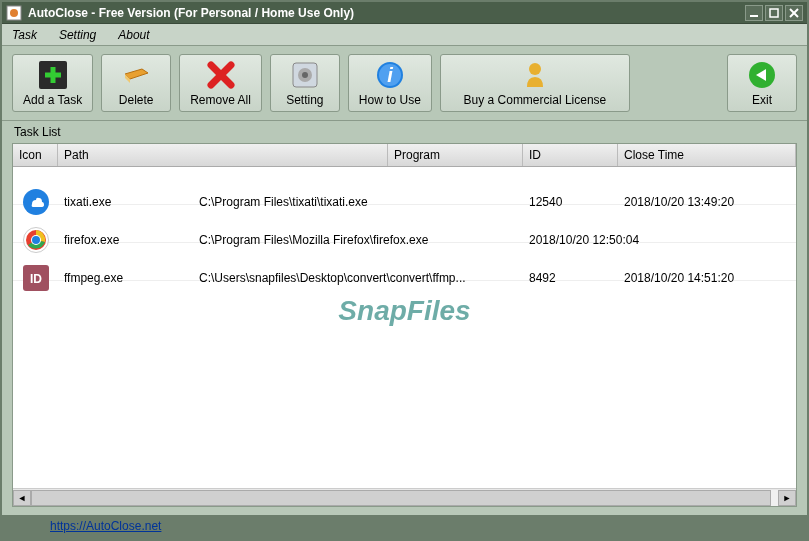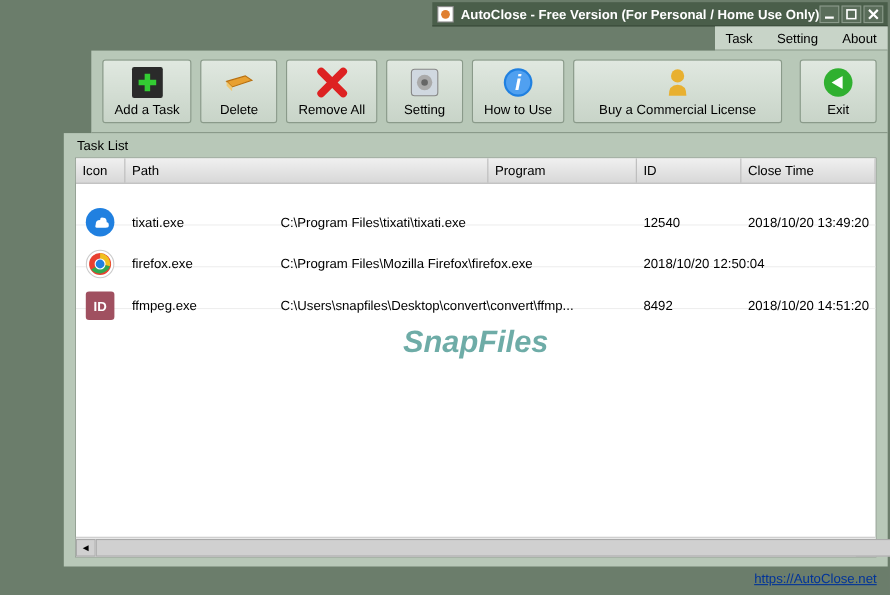--- a/index.html
+++ b/index.html
@@ -11,21 +11,20 @@
   height: 541px;
   overflow: hidden;
 }
 .window {
   width: 809px;
   height: 541px;
   background: #6b7d6b;
   display: flex;
   flex-direction: column;
   padding: 2px;
-  align-items: flex-end;
 }
 .titlebar {
   height: 22px;
   background: #4a5e4a;
   display: flex;
   align-items: center;
   padding: 0 4px;
   border-bottom: 1px solid #3a4a3a;
 }
 .titlebar-icon {
@@ -62,20 +61,21 @@
   display: flex;
   align-items: center;
   padding: 0 6px;
   gap: 14px;
   border-bottom: 1px solid #8a9a8a;
 }
 .menu-item {
   color: #000;
   cursor: pointer;
   padding: 2px 4px;
+  font-style: italic;
 }
 .toolbar {
   background: #b8c8b8;
   padding: 8px 10px;
   display: flex;
   gap: 8px;
   border-bottom: 1px solid #8a9a8a;
 }
 .toolbar-spacer { flex: 1; }
 .tb-btn {
@@ -202,20 +202,21 @@
 }
 .hscroll-track { flex: 1; height: 16px; background: #f0f0f0; position:relative; }
 .hscroll-thumb { position:absolute; left:0; top:0; width: 740px; height:16px; background:#d0d0d0; border:1px solid #aaa; }
 .footer {
   padding: 4px 10px 6px 10px;
 }
 .footer a {
   color: #003399;
   text-decoration: underline;
   font-size: 12px;
+  margin-left: 38px;
 }
 </style>
 </head>
 <body>
 
 <div class="window">
   <div class="titlebar">
     <span class="titlebar-icon">
       <svg width="16" height="16">
           <rect x="1" y="1" width="14" height="14" fill="#fff" stroke="#888"></rect>

